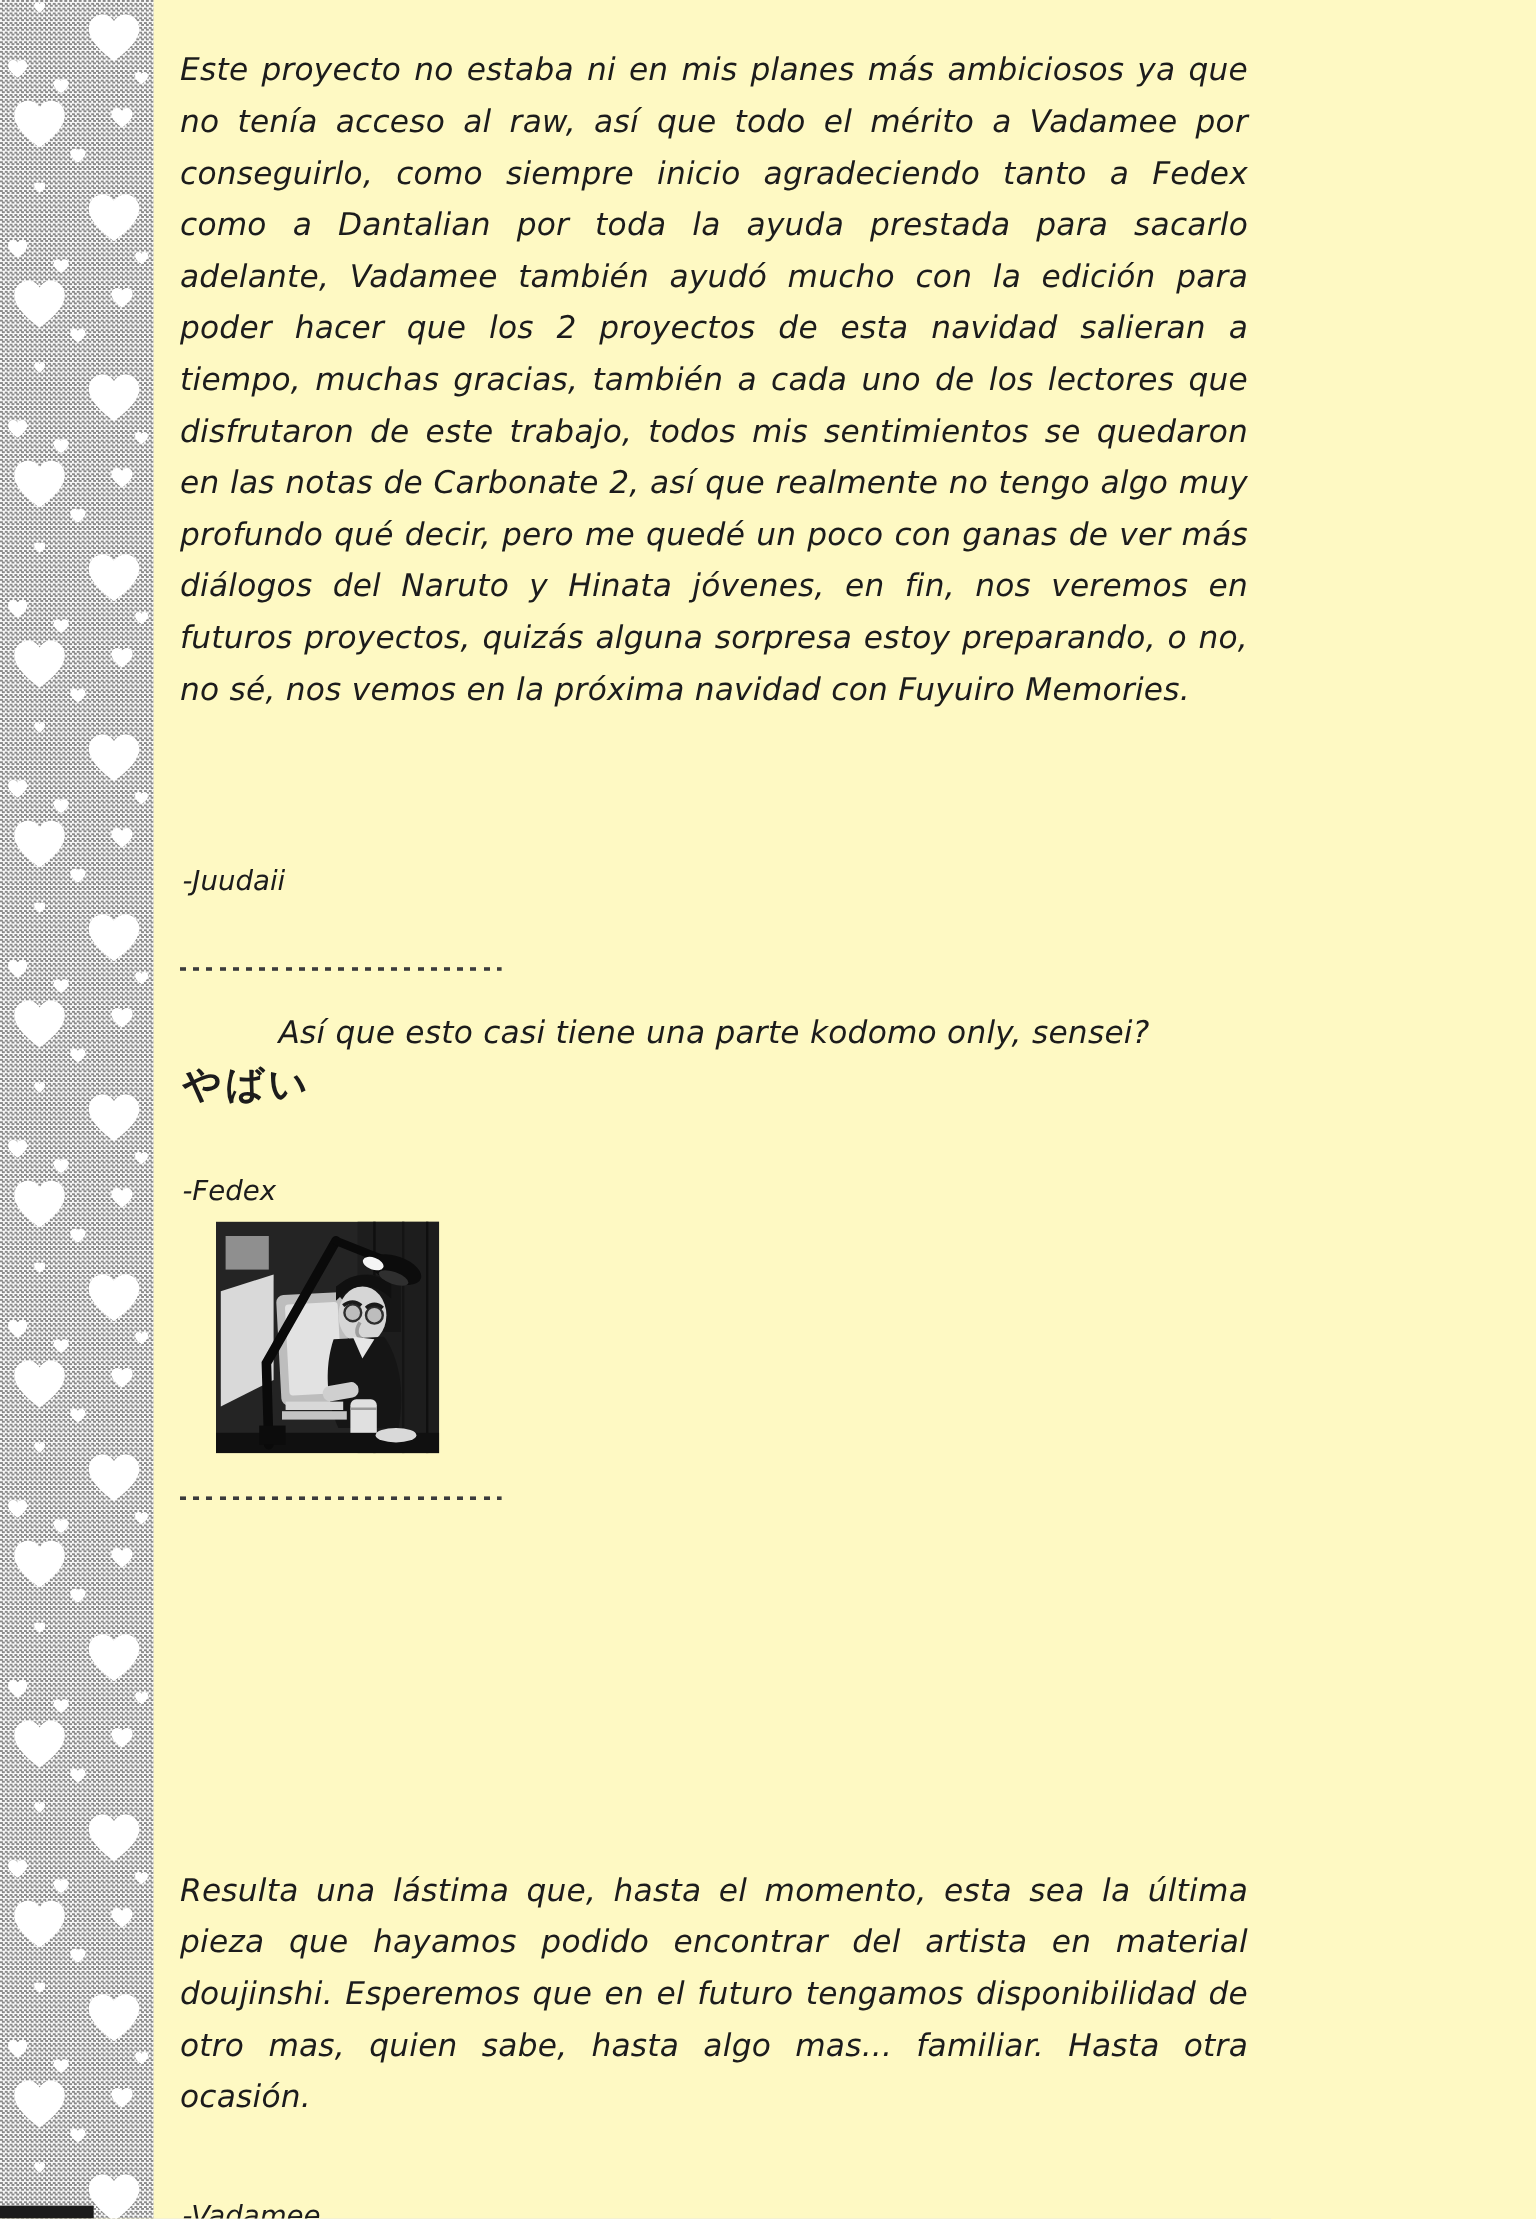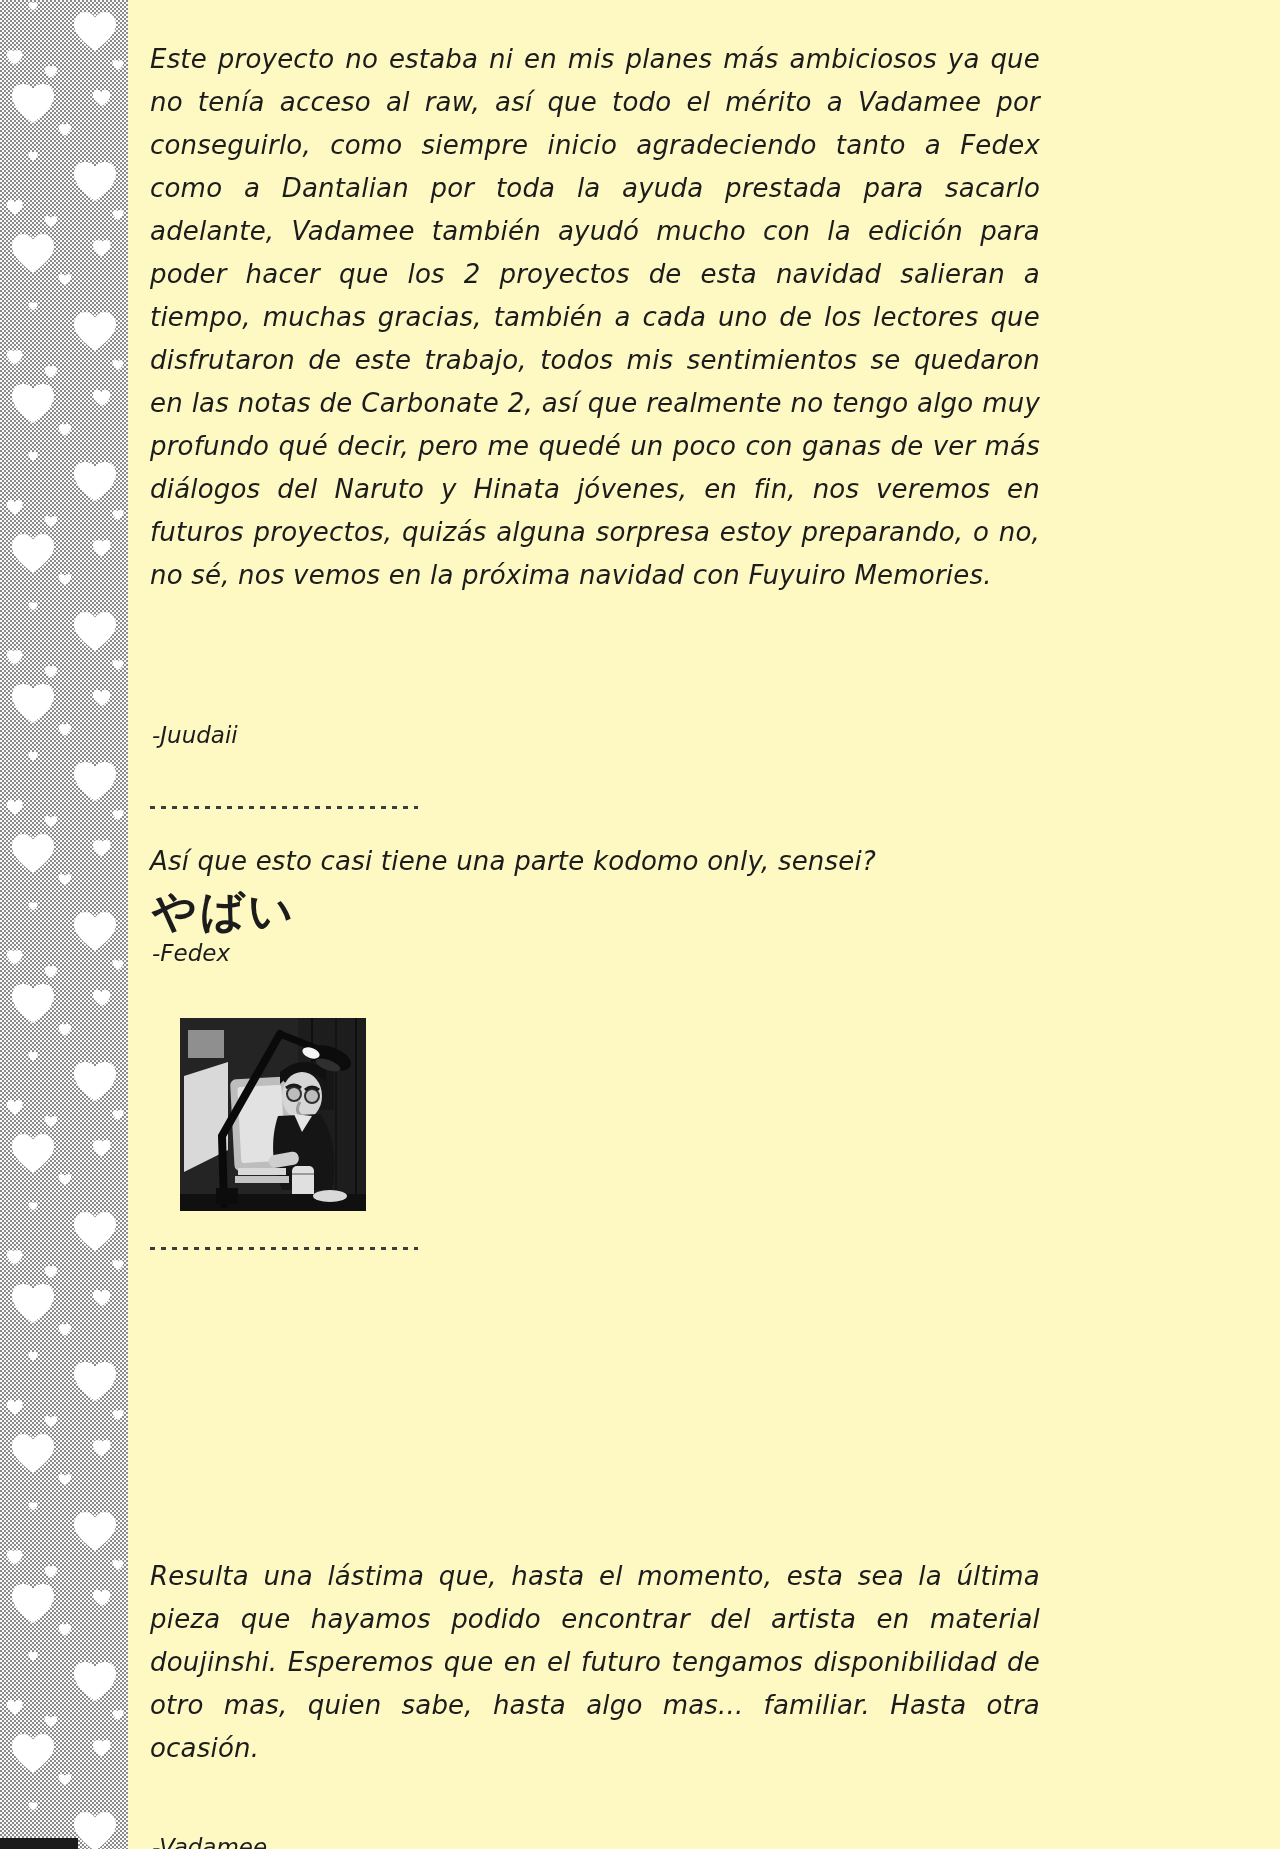--- a/index.html
+++ b/index.html
@@ -17,21 +17,21 @@
   .txt{
     position:absolute;left:150px;width:890px;
     font-style:italic;font-size:26px;line-height:43px;
     text-align:justify;letter-spacing:.2px;margin:0;
   }
   .sig{
     position:absolute;left:152px;font-style:italic;font-size:23px;margin:0;
   }
   .jp{
     position:absolute;left:152px;font-style:normal;font-weight:bold;
-    font-size:44px;letter-spacing:3px;margin:0;
+    font-size:32px;letter-spacing:3px;margin:0;
   }
   .divider{
     position:absolute;left:150px;width:268px;height:3px;
     background:repeating-linear-gradient(90deg,#3c3c3c 0 5px,transparent 5px 11px);
   }
   .photo{position:absolute;left:180px;top:1018px;width:186px;height:193px;}
 </style>
 </head>
 <body>
 
@@ -68,25 +68,25 @@
       <rect x="0" y="1838" width="78" height="11" fill="#1b1b1b"></rect>
     </svg>
   </div>
 
   <p class="txt" style="top:38px">Este proyecto no estaba ni en mis planes más ambiciosos ya que no tenía acceso al raw, así que todo el mérito a Vadamee por conseguirlo, como siempre inicio agradeciendo tanto a Fedex como a Dantalian por toda la ayuda prestada para sacarlo adelante, Vadamee también ayudó mucho con la edición para poder hacer que los 2 proyectos de esta navidad salieran a tiempo, muchas gracias, también a cada uno de los lectores que disfrutaron de este trabajo, todos mis sentimientos se quedaron en las notas de Carbonate 2, así que realmente no tengo algo muy profundo qué decir, pero me quedé un poco con ganas de ver más diálogos del Naruto y Hinata jóvenes, en fin, nos veremos en futuros proyectos, quizás alguna sorpresa estoy preparando, o no, no sé, nos vemos en la próxima navidad con Fuyuiro Memories.</p>
 
   <p class="sig" style="top:722px">-Juudaii</p>
 
   <div class="divider" style="top:806px"></div>
 
-  <p class="txt" style="top:840px;text-align:left">Así que esto casi tiene una parte kodomo only, sensei?</p>
+  <p class="txt" style="top:840px;text-align:center">Así que esto casi tiene una parte kodomo only, sensei?</p>
 
   <p class="jp" style="top:882px">やばい</p>
 
-  <p class="sig" style="top:940px">-Fedex</p>
+  <p class="sig" style="top:980px">-Fedex</p>
 
   <svg class="photo" viewBox="0 0 186 193" role="img" aria-label="black-and-white still of a stop-motion character typing at a computer desk under a lamp">
     <rect width="186" height="193" fill="#242424"></rect>
     <g>
       <rect x="118" width="68" height="193" fill="#1d1d1d"></rect>
       <line x1="132" y1="0" x2="132" y2="193" stroke="#0f0f0f" stroke-width="2"></line>
       <line x1="156" y1="0" x2="156" y2="193" stroke="#141414" stroke-width="2"></line>
       <line x1="176" y1="0" x2="176" y2="193" stroke="#0f0f0f" stroke-width="2"></line>
       <rect x="8" y="12" width="36" height="28" fill="#8f8f8f"></rect>
     </g>

